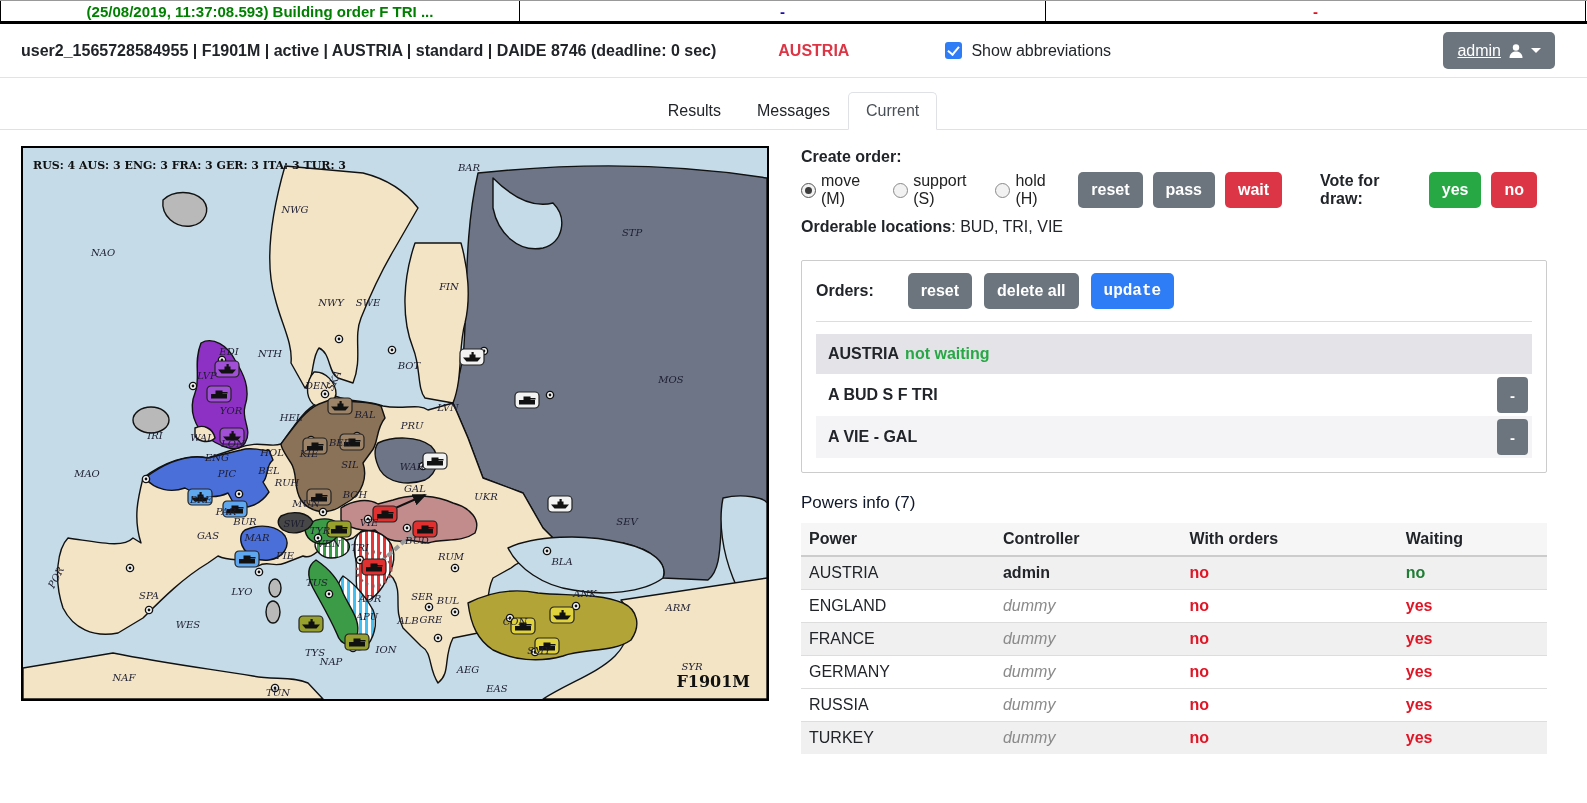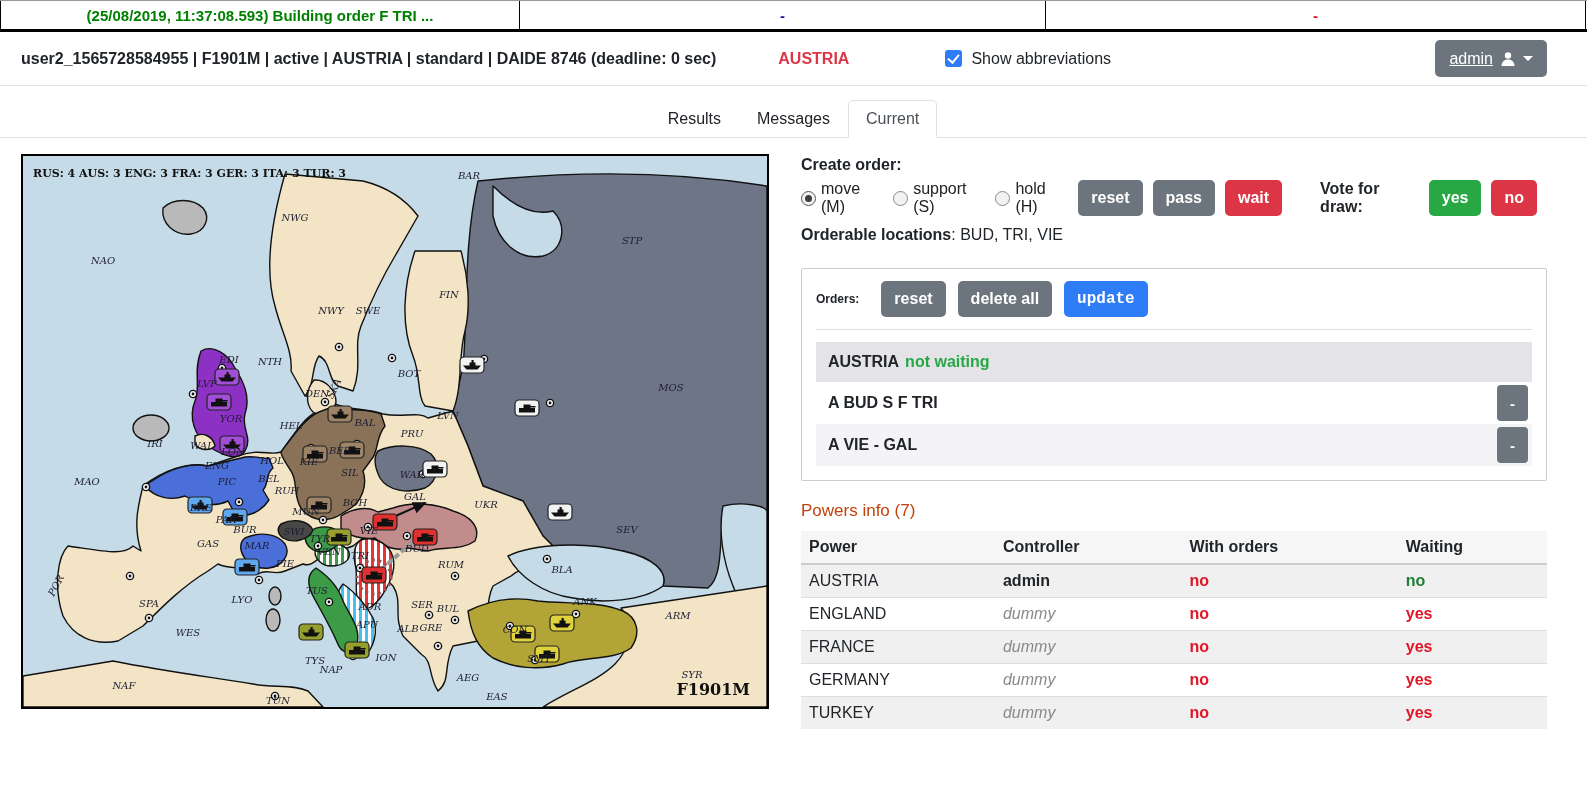--- a/index.html
+++ b/index.html
@@ -1,29 +1,29 @@
 <!DOCTYPE html>
 <html><head>
 <meta charset="utf-8">
 <style>
   * { margin:0; padding:0; box-sizing:border-box; }
   html,body { width:1587px; height:803px; overflow:hidden; background:#fff;
               font-family:"Liberation Sans", sans-serif; color:#212529; }
 
   
-  .topbar { display:flex; height:32px; border-top:1px solid #999; border-bottom:3px solid #000; }
+  .topbar { display:flex; height:24px; border-top:1px solid #999; border-bottom:3px solid #000; }
   .topbar .cell { display:flex; align-items:center; justify-content:center;
                   font-weight:bold; font-size:15px; border-right:1px solid #000; }
   .topbar .cell:first-child { border-left:1px solid #000; }
   .topbar .c0 { width:520px; color:#008000; }
   .topbar .c1 { width:526px; color:#1a0dab; }
   .topbar .c2 { width:540px; color:#e01020; }
 
   
-  .header { height:54px; display:flex; align-items:center; padding:0 40px 0 21px;
+  .header { height:54px; display:flex; align-items:center; padding:0 32px 0 21px;
             border-bottom:1px solid #e3e3e3; }
   .game-info { font-weight:bold; font-size:16px; }
   .power-name { color:#dc3545; font-weight:bold; font-size:16px; margin-left:62px; }
   .abbr { display:flex; align-items:center; margin-left:96px; }
   .checkbox { width:17px; height:17px; background:#2f7df6; border-radius:3px; position:relative;
               display:inline-block; cursor:pointer; }
   .checkbox:after { content:""; position:absolute; left:5px; top:2px; width:5px; height:9px;
                     border:solid #fff; border-width:0 2px 2px 0; transform:rotate(40deg); }
   .abbr-label { margin-left:9px; font-size:16px; }
   .spacer { flex:1; }
@@ -67,34 +67,34 @@
   .btn-green{ background:#28a745; }
   .btn-blue { background:#2f7df6;font-family:Liberation Mono, monospace; }
   .co-row .btn { margin-right:10px; }
   .vote-label { font-weight:bold; font-size:16px; margin:0 14px 0 28px; }
   .orderable { margin-top:10px; font-size:16px; }
   .orderable b { font-weight:bold; }
 
   
   .orders-box { border:1px solid #ccc; border-radius:2px; margin-top:24px; padding:12px 14px 14px; }
   .orders-head { display:flex; align-items:center; padding-bottom:12px; border-bottom:1px solid #ddd; }
-  .orders-head .lbl { font-weight:bold; font-size:12px; margin-right:22px; }
+  .orders-head .lbl { font-weight:bold; font-size:16px; margin-right:34px; }
   .orders-head .btn { margin-right:12px; }
   .power-row { background:#e3e3e8; height:40px; display:flex; align-items:center;
                padding:0 12px; margin-top:12px; font-size:16px; font-weight:bold; }
   .power-row .status { color:#28a745; margin-left:6px; }
   .order-row { height:42px; display:flex; align-items:center; padding:0 4px 0 12px; font-size:16px;
                font-weight:bold; }
   .order-row:nth-child(even) { background:#f4f4f6; }
   .order-row .txt { flex:1; }
   .minus-btn { background:#6c757d; color:#fff; border:none; border-radius:4px; width:31px; height:36px;
                font-weight:bold; font-size:15px; cursor:pointer; }
 
   
-  .pi-title { color:#c2410c; font-size:17px; margin-top:20px; }
+  .pi-title { color:#0f172a; font-size:17px; margin-top:20px; }
   table.powers { width:100%; border-collapse:collapse; margin-top:10px; font-size:16px; }
   table.powers th { text-align:left; font-weight:bold; padding:7px 8px; background:#f6f6f6;
                     border-bottom:2px solid #ccc; }
   table.powers td { padding:7px 8px; border-top:1px solid #ddd; }
   table.powers tr.odd td { background:#f0f0f0; }
   td.ctl-bold { font-weight:bold; }
   td.ctl-dummy { font-style:italic; color:#8a8a8a; }
   .val-red { color:#e01525; font-weight:bold; }
   .val-green { color:#1e7e34; font-weight:bold; }
   th.col-power{width:26%} th.col-ctl{width:25%} th.col-wo{width:29%} th.col-wait{width:20%}
@@ -601,20 +601,26 @@
             <td class="ctl-dummy">dummy</td>
             <td class="val-red">no</td>
             <td class="val-red">yes</td>
           </tr>
           <tr>
             <td>GERMANY</td>
             <td class="ctl-dummy">dummy</td>
             <td class="val-red">no</td>
             <td class="val-red">yes</td>
           </tr>
+          <tr>
+            <td>RUSSIA</td>
+            <td class="ctl-dummy">dummy</td>
+            <td class="val-red">no</td>
+            <td class="val-red">yes</td>
+          </tr>
           <tr class="odd">
             <td>TURKEY</td>
             <td class="ctl-dummy">dummy</td>
             <td class="val-red">no</td>
             <td class="val-red">yes</td>
           </tr>
         </tbody>
     </table>
   </div>
 </div>

